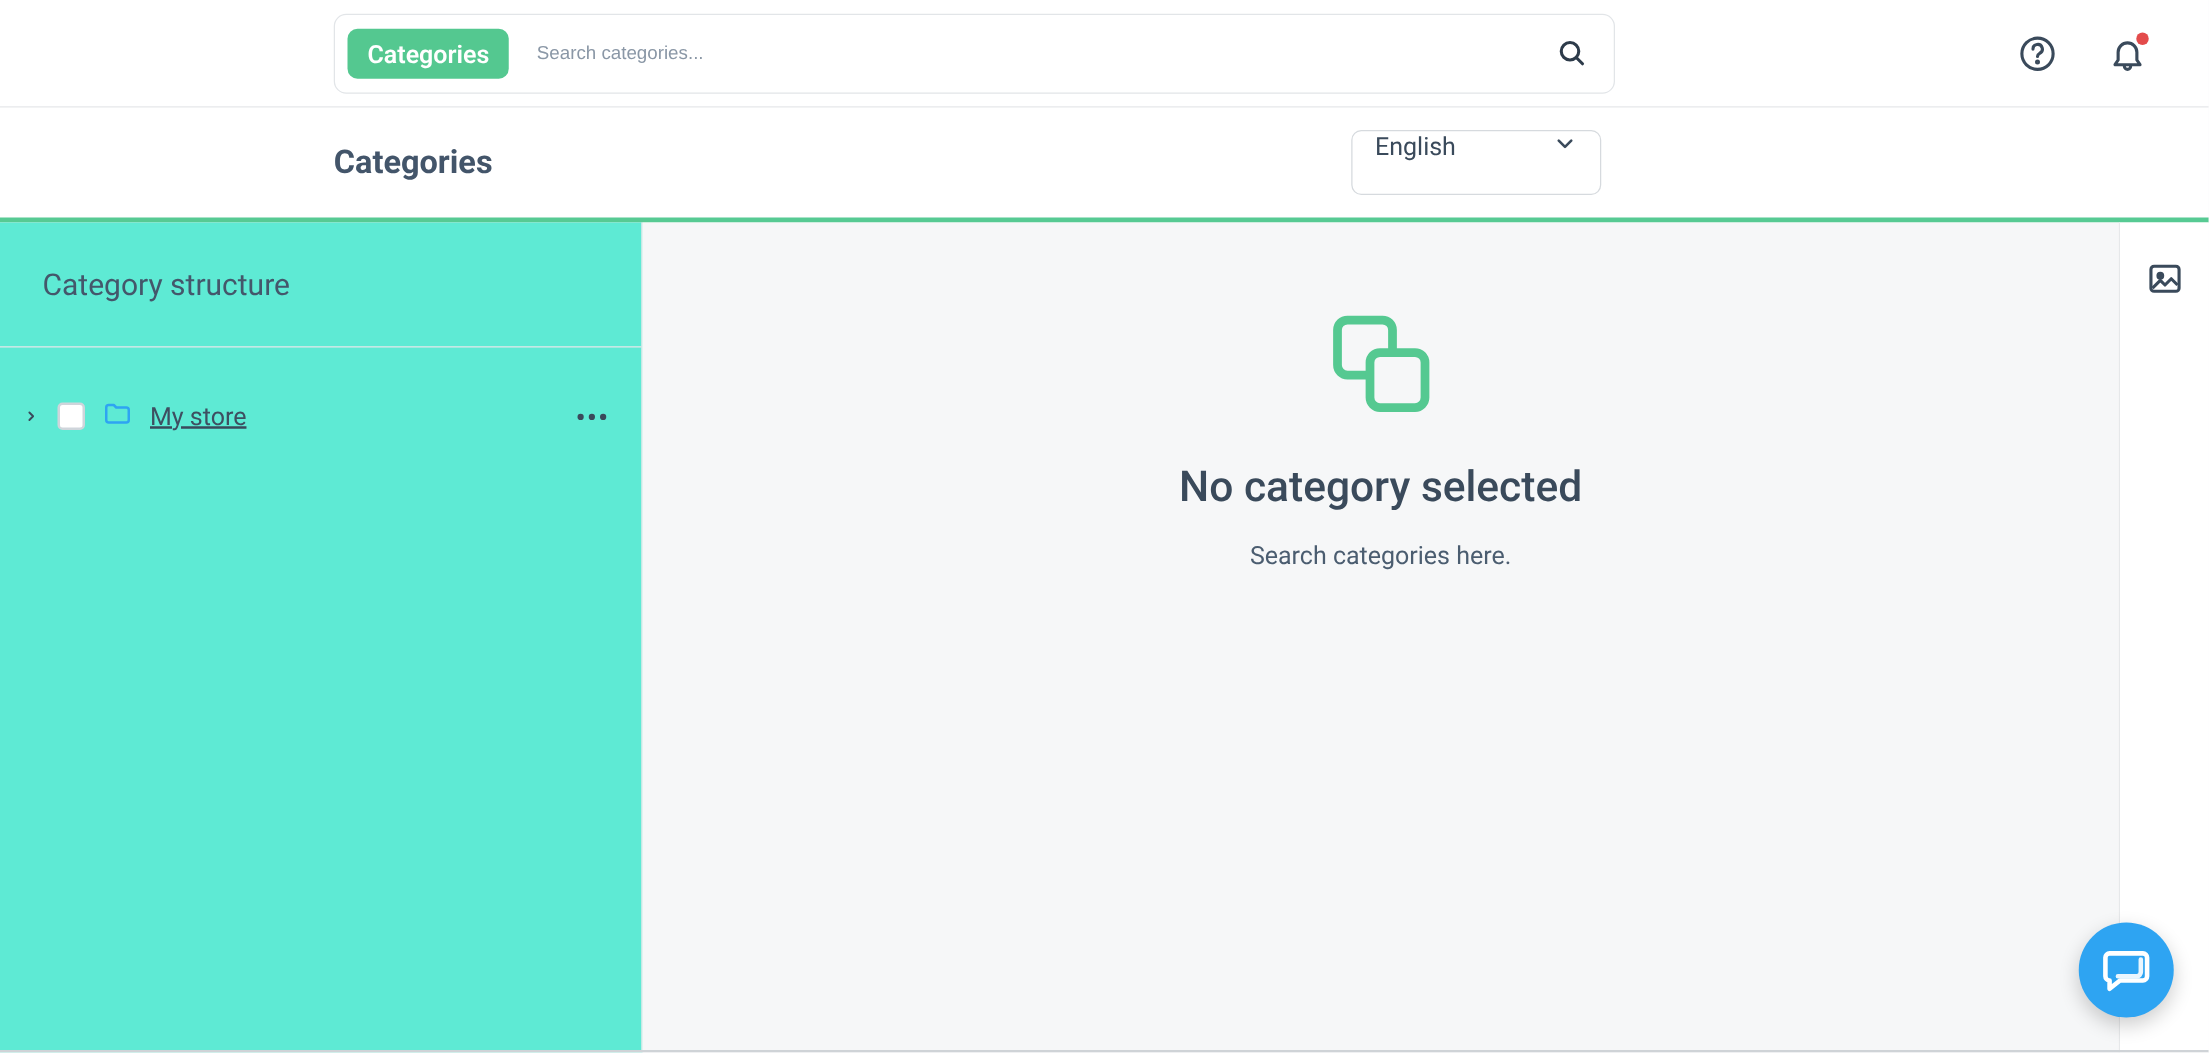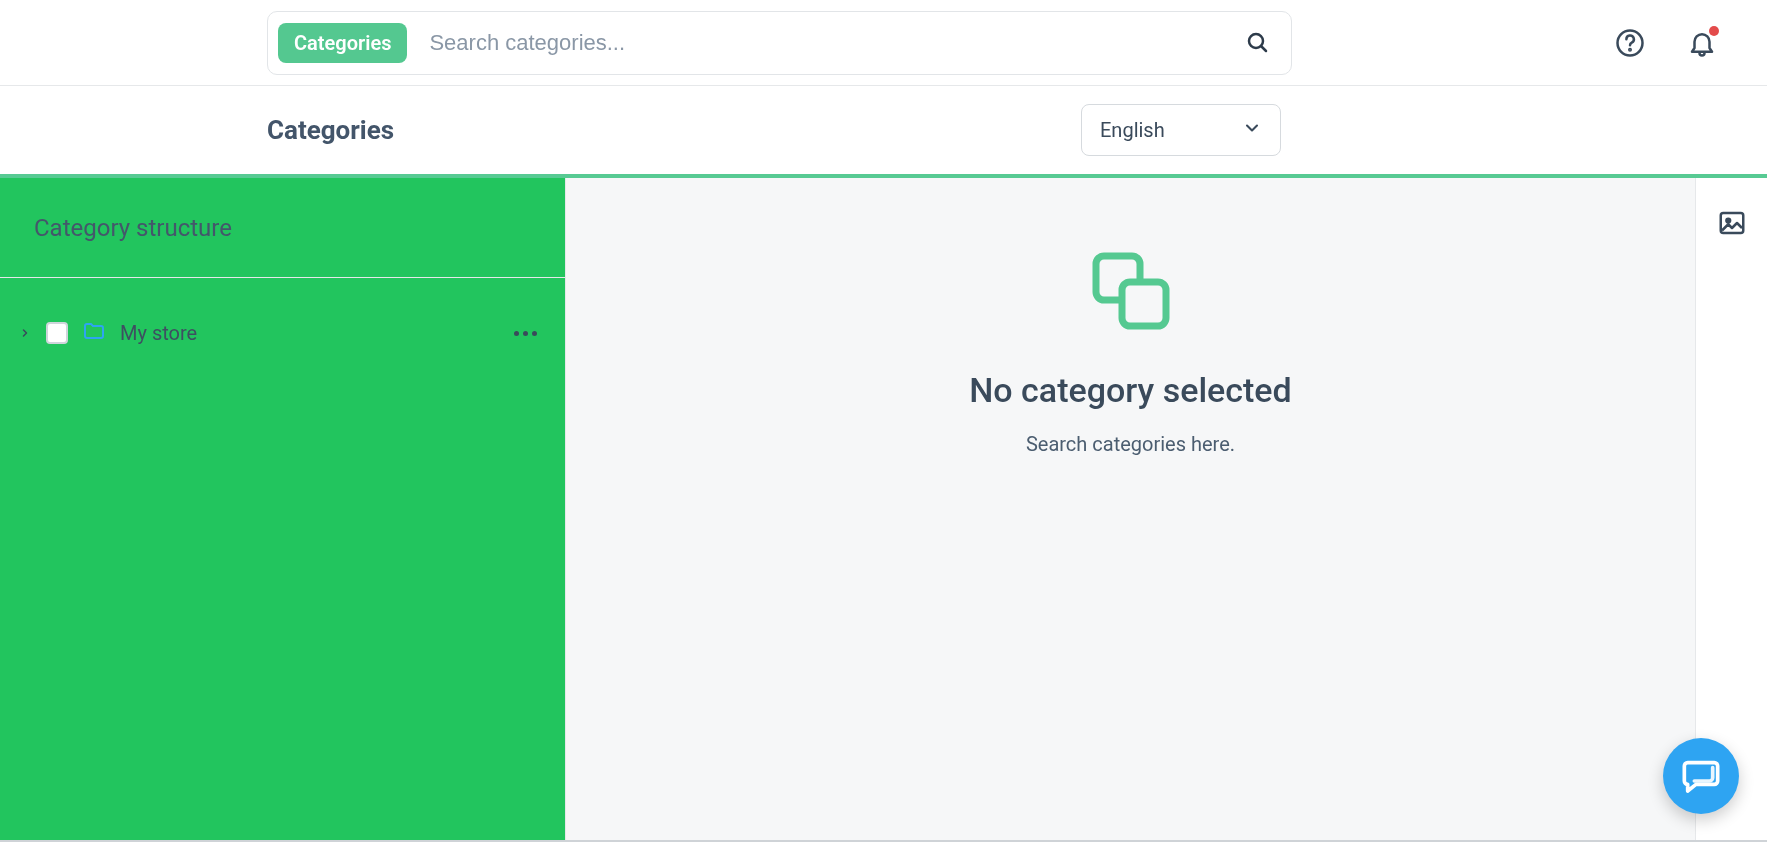--- a/index.html
+++ b/index.html
@@ -37,21 +37,21 @@
     font-size: 20px;
     font-weight: 600;
     padding: 8px 16px;
     border-radius: 8px;
     margin-right: 22px;
   }
   .search-input {
     flex: 1;
     border: none;
     outline: none;
-    font-size: 22px;
+    font-size: 15px;
     color: #404040;
     background: transparent;
   }
   .search-input::placeholder { color: #8a97a6; }
   .search-icon {
     width: 26px; height: 26px; flex: 0 0 auto;
     display:flex; align-items:center; justify-content:center;
     margin-right: 10px;
   }
   .topbar-spacer { flex: 1; }
@@ -72,48 +72,47 @@
     color: #43556a;
     flex: 1;
   }
   .lang-select {
     margin-right: 486px;
     width: 200px;
     height: 52px;
     border: 1px solid #d6dade;
     border-radius: 8px;
     display: flex;
-    align-items: center;
     padding: 0 18px;
     font-size: 20px;
     color: #3a4a5b;
     cursor: pointer;
     justify-content: space-between;
   }
 
   
   .main {
     display: flex;
     height: calc(842px - 86px - 92px);
   }
   .sidebar {
-    width: 566px;
+    width: 514px;
     border-right: 1px solid #e6e8ea;
-    background: #22c55e;
+    background: #5eead4;
   }
   .sidebar-header {
     height: 100px;
     display: flex;
     align-items: center;
     padding: 0 34px;
     border-bottom: 1px solid #e6e8ea;
     font-size: 24px;
     color: #44576b;
   }
-  .tree { padding: 38px 24px 0 18px; }
+  .tree { padding: 38px 24px 0 18px; text-decoration: underline; }
   .tree-row {
     display: flex;
     align-items: center;
     gap: 14px;
     height: 34px;
     cursor: pointer;
   }
   .tree-caret { width: 14px; display:flex; align-items:center; justify-content:center; }
   .tree-check {
     width: 22px; height: 22px; border: 2px solid #cfd5db; border-radius: 4px; background:#fff;

